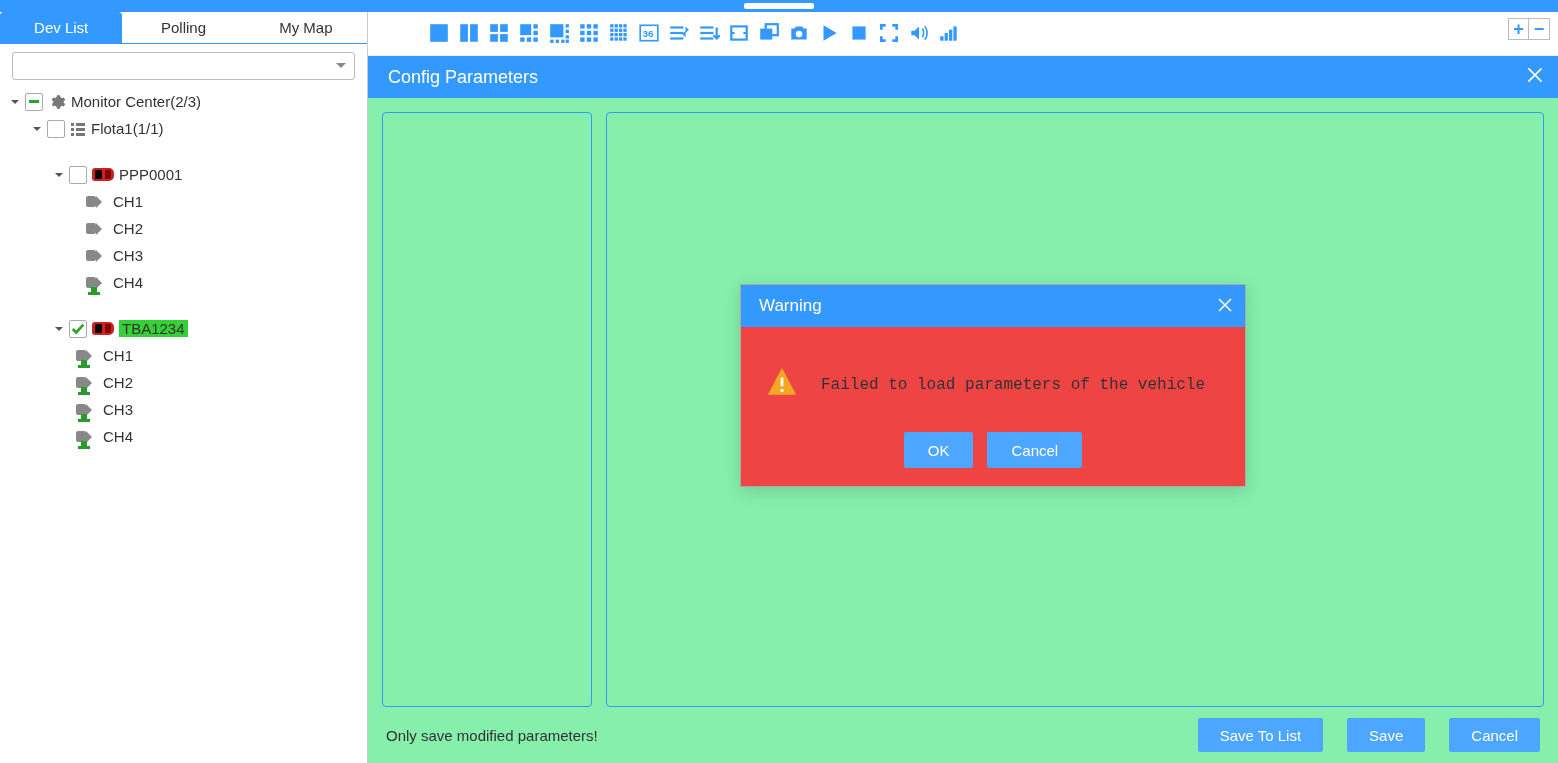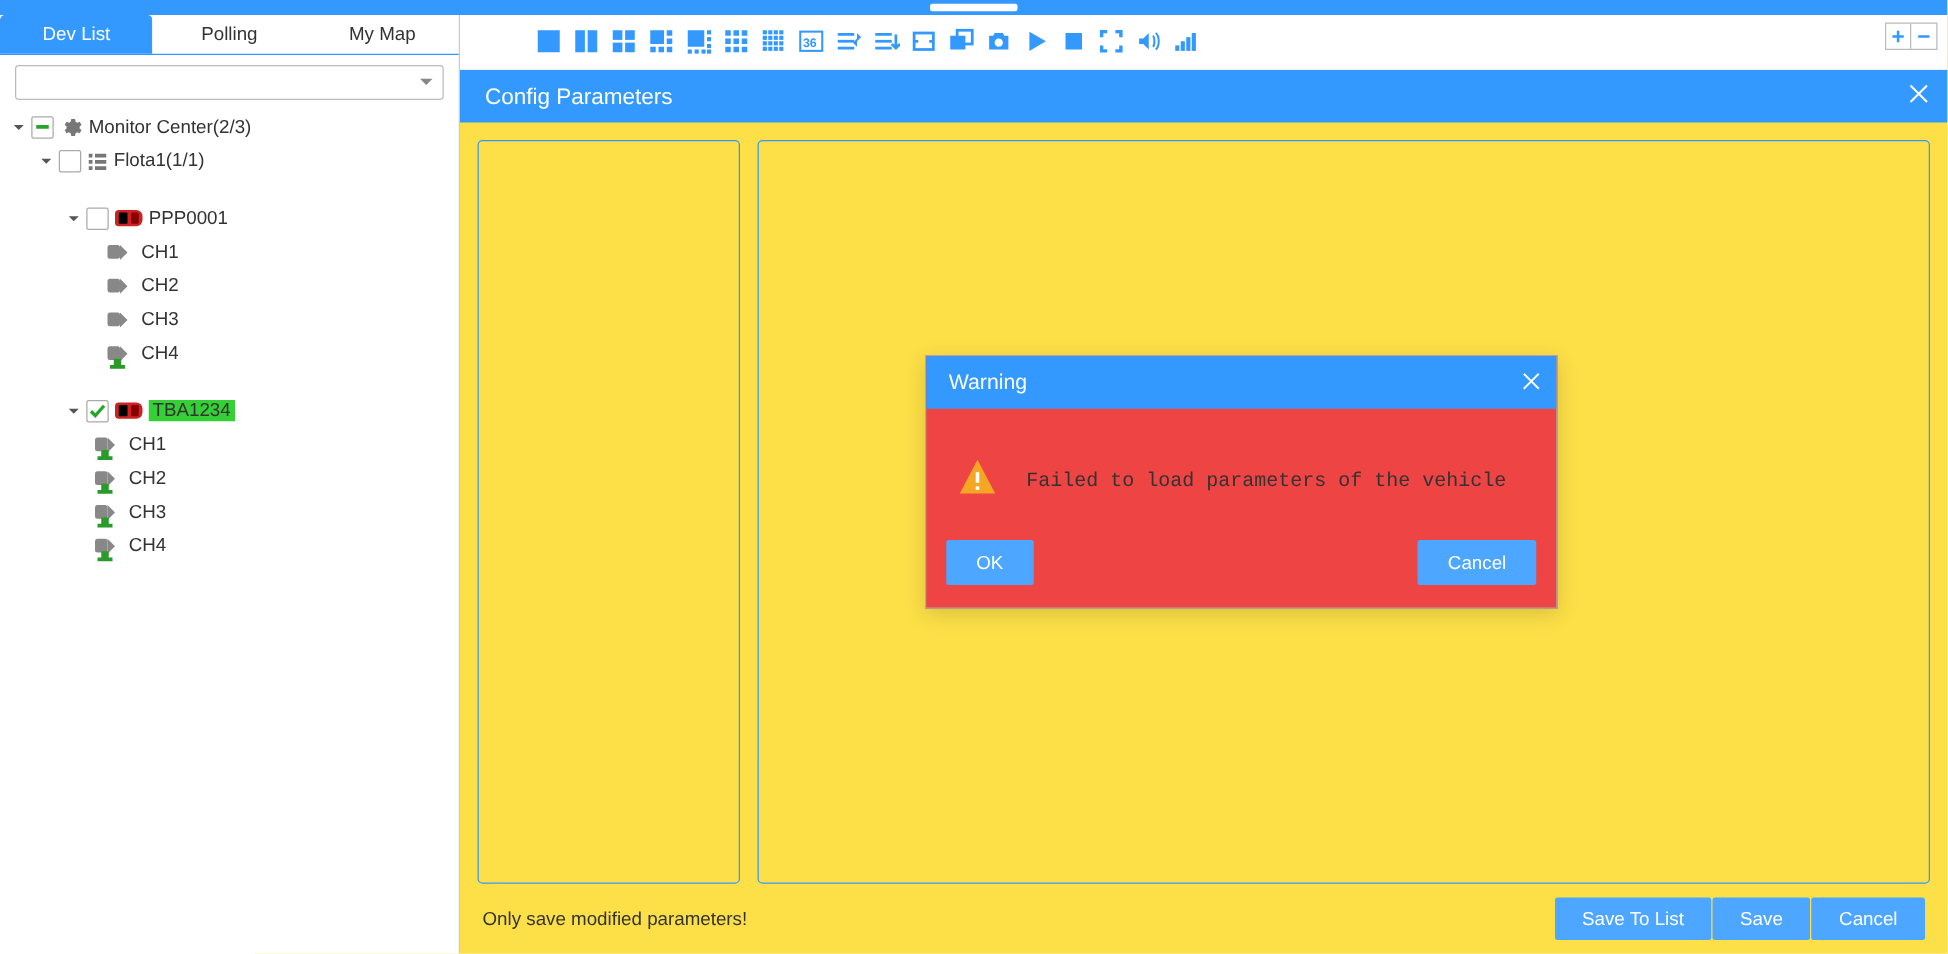--- a/index.html
+++ b/index.html
@@ -56,40 +56,40 @@
 
 .toolbar-row { height: 44px; display:flex; align-items:center; padding:0 8px; border-bottom:1px solid #eee; gap:0; position:relative; }
 .tool-icons { display:flex; align-items:center; gap:4px; padding-left:50px; flex-wrap:nowrap; }
 .tico { width:26px; height:24px; display:inline-flex; align-items:flex-start; justify-content:center; color:#3399ff; cursor:pointer; }
 .tico svg { width:22px; height:22px; }
 
 .zoom-ctrl { position:absolute; right:8px; top:6px; display:flex; border:1px solid #bbb; height:22px; }
 .zoom-ctrl span { width:20px; text-align:center; line-height:20px; font-size:18px; cursor:pointer; border-right:1px solid #bbb; color:#3399ff; font-weight:bold; }
 .zoom-ctrl span:last-child { border-right:none; }
 
-.config-panel { position:absolute; left:368px; right:0; top:56px; bottom:0; background:#fde047; z-index:5; display:flex; flex-direction:column; }
+.config-panel { position:absolute; left:368px; right:0; top:56px; bottom:0; background:#86efac; z-index:5; display:flex; flex-direction:column; }
 .config-header { height:42px; background:#3399ff; color:#fff; display:flex; align-items:center; padding:0 20px; font-size:18px; position:relative; }
 .config-close { position:absolute; right:12px; top:8px; cursor:pointer; }
 .config-close svg { width:22px; height:22px; color:#fff; stroke:#fff; }
 
 .config-body { flex:1; padding:14px 14px 0; display:flex; gap:14px; }
 .cfg-left-box { width:210px; border:1.5px solid #3399ff; border-radius:4px; }
 .cfg-right-box { flex:1; border:1.5px solid #3399ff; border-radius:4px; }
 
-.config-footer { height:56px; display:flex; align-items:center; padding:0 18px; gap:1px; }
+.config-footer { height:56px; display:flex; align-items:center; padding:0 18px; gap:24px; }
 .footer-note { flex:1; color:#333; font-size:15px; }
 .btn { background:#4da6ff; color:#fff; border:none; height:34px; padding:0 22px; font-size:15px; border-radius:2px; cursor:pointer; }
 
 .modal { position:absolute; left:740px; top:284px; width:506px; background:#ef4444; border:1px solid #aaa; box-shadow:0 4px 16px rgba(0,0,0,.15); z-index:20; }
 .modal-header { height:42px; background:#3399ff; color:#fff; display:flex; align-items:center; padding:0 18px; font-size:17px; position:relative; }
 .modal-close { position:absolute; right:10px; top:10px; cursor:pointer; }
 .modal-close svg { width:20px; height:20px; color:#fff; stroke:#fff; }
 .modal-body { padding:38px 24px 18px; display:flex; align-items:center; gap:22px; font-size:16px;font-family:Liberation Mono, monospace; }
 .warn-triangle svg { width:34px; height:34px; }
-.modal-footer { padding:10px 16px 18px; display:flex; justify-content:space-between; gap:14px; }
+.modal-footer { padding:10px 16px 18px; display:flex; justify-content:center; gap:14px; }
 .modal-footer .btn { height:36px; padding:0 24px; }
 </style>
 </head>
 <body>
 
 <div class="top-bar">
     <div class="top-handle"></div>
   </div>
 
 <div class="main-layout">

